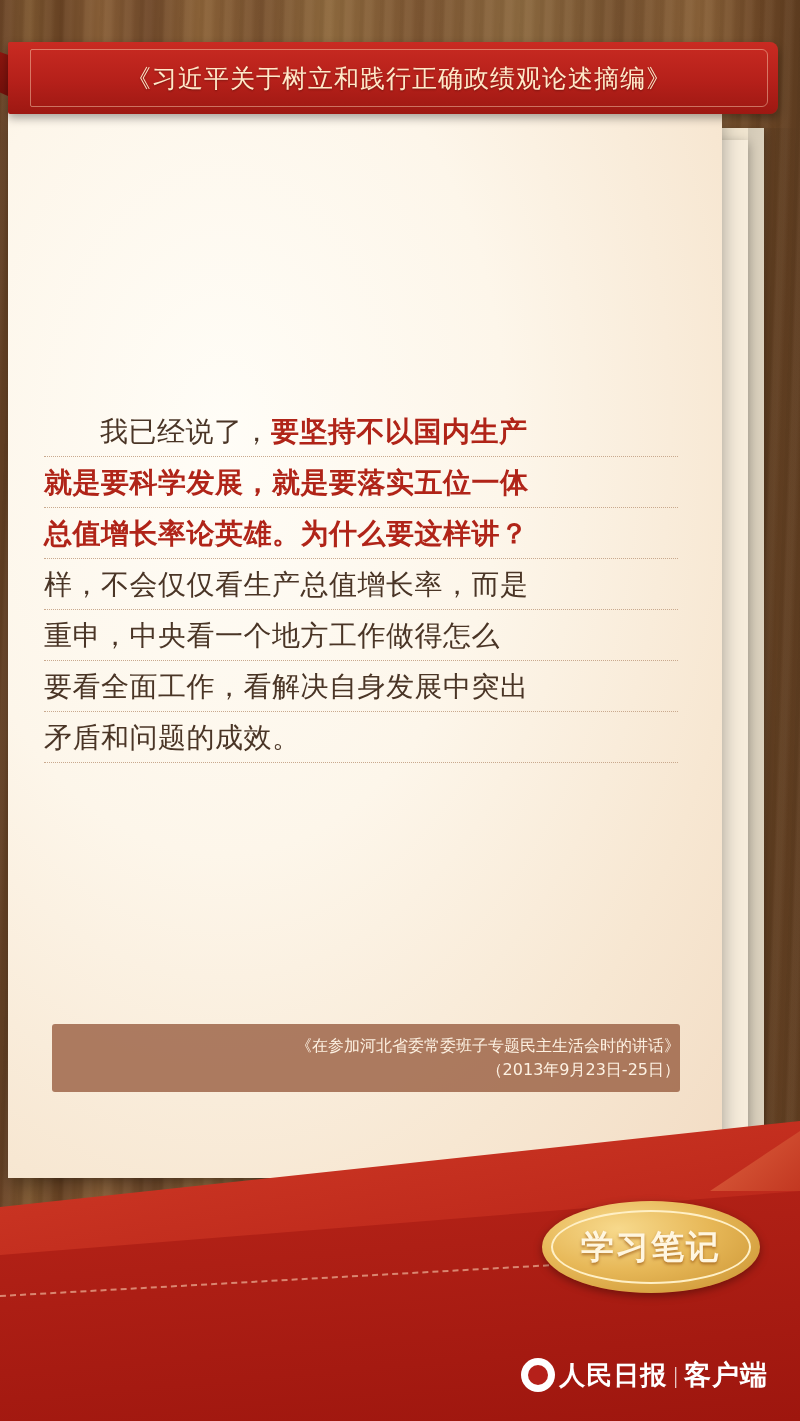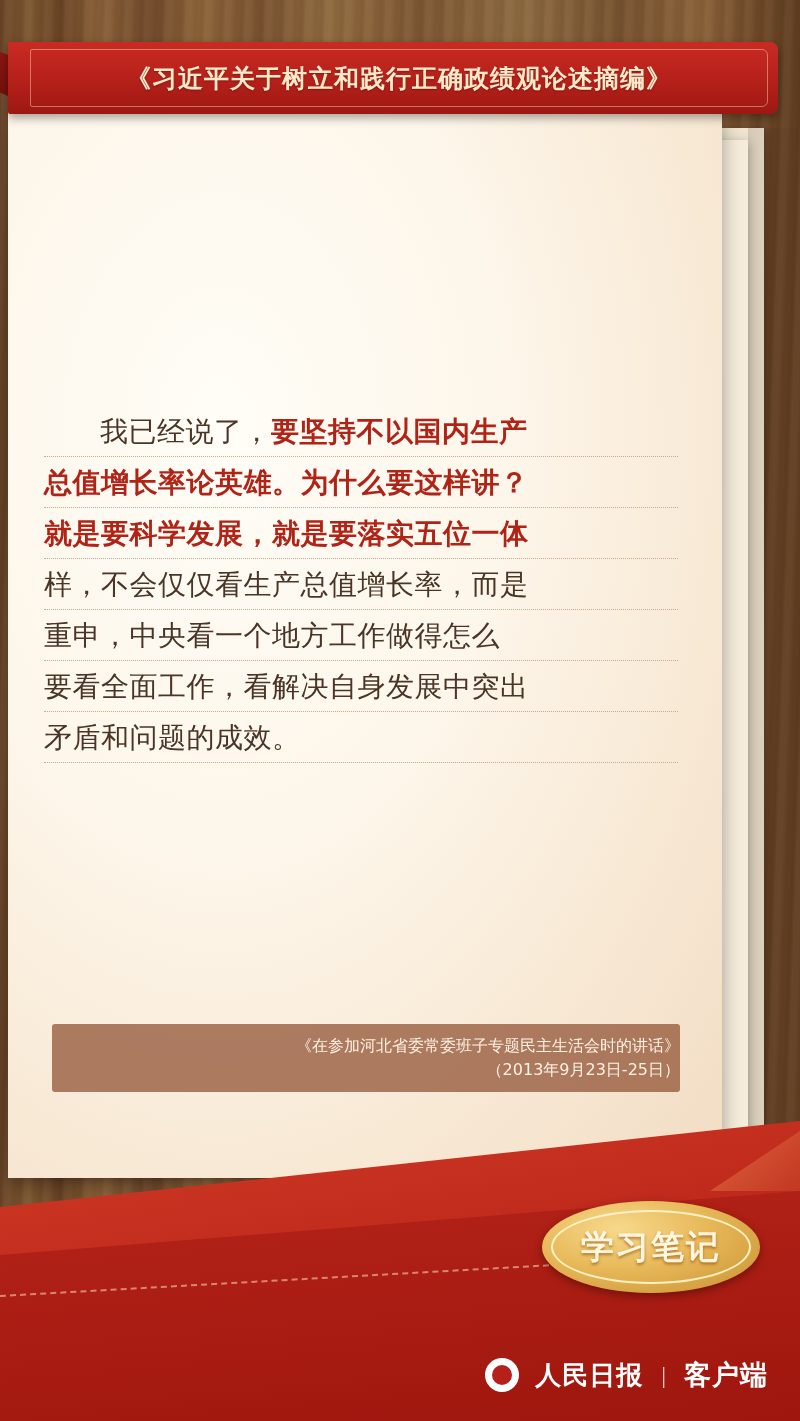--- a/index.html
+++ b/index.html
@@ -87,21 +87,21 @@
     border-radius: 2px 6px 6px 2px;
   }
   .banner-title {
     position: absolute;
     left: 0; right: 0; top: 0; bottom: 0;
     display: flex;
     align-items: center;
     justify-content: center;
     color: #ffe9c9;
     font-size: 25px;
-    font-weight: bold;
+    font-weight: normal;
     letter-spacing: 1px;
     font-family: "DejaVu Serif", "Liberation Serif", serif;
     text-shadow: 0 1px 2px rgba(0,0,0,0.3);
   }
   .banner-flag-left {
     position: absolute;
     left: 0;
     top: 52px;
     width: 26px;
     height: 52px;
@@ -228,21 +228,21 @@
     font-family: "DejaVu Serif", "Liberation Serif", serif;
     text-shadow: 0 2px 3px rgba(140,70,10,0.6);
   }
   
   .footer-logo {
     position: absolute;
     right: 32px;
     bottom: 28px;
     display: flex;
     align-items: center;
-    gap: 16px;
+    gap: 4px;
   }
   .logo-mark {
     width: 34px;
     height: 34px;
     border-radius: 50%;
     background: #ffffff;
     position: relative;
     flex: none;
   }
   .logo-mark::before {
@@ -295,22 +295,22 @@
 
   <div class="banner-flag-left"></div>
   <div class="banner">
     <div class="banner-inner">
       <div class="banner-title">《习近平关于树立和践行正确政绩观论述摘编》</div>
     </div>
   </div>
 
   <div class="quote">
     <div class="qline"><span class="ind"></span><span>我已经说了，</span><span class="em">要坚持不以国内生产</span></div>
+    <div class="qline"><span class="em">就是要科学发展，就是要落实五位一体</span></div>
     <div class="qline"><span class="em">总值增长率论英雄。为什么要这样讲？</span></div>
-    <div class="qline"><span class="em">就是要科学发展，就是要落实五位一体</span></div>
     <div class="qline"><span>样，不会仅仅看生产总值增长率，而是</span></div>
     <div class="qline"><span>重申，中央看一个地方工作做得怎么</span></div>
     <div class="qline"><span>要看全面工作，看解决自身发展中突出</span></div>
     <div class="qline"><span>矛盾和问题的成效。</span></div>
   </div>
 
   <div class="source-box">
     <div>《在参加河北省委常委班子专题民主生活会时的讲话》</div>
     <div>（2013年9月23日-25日）</div>
   </div>

